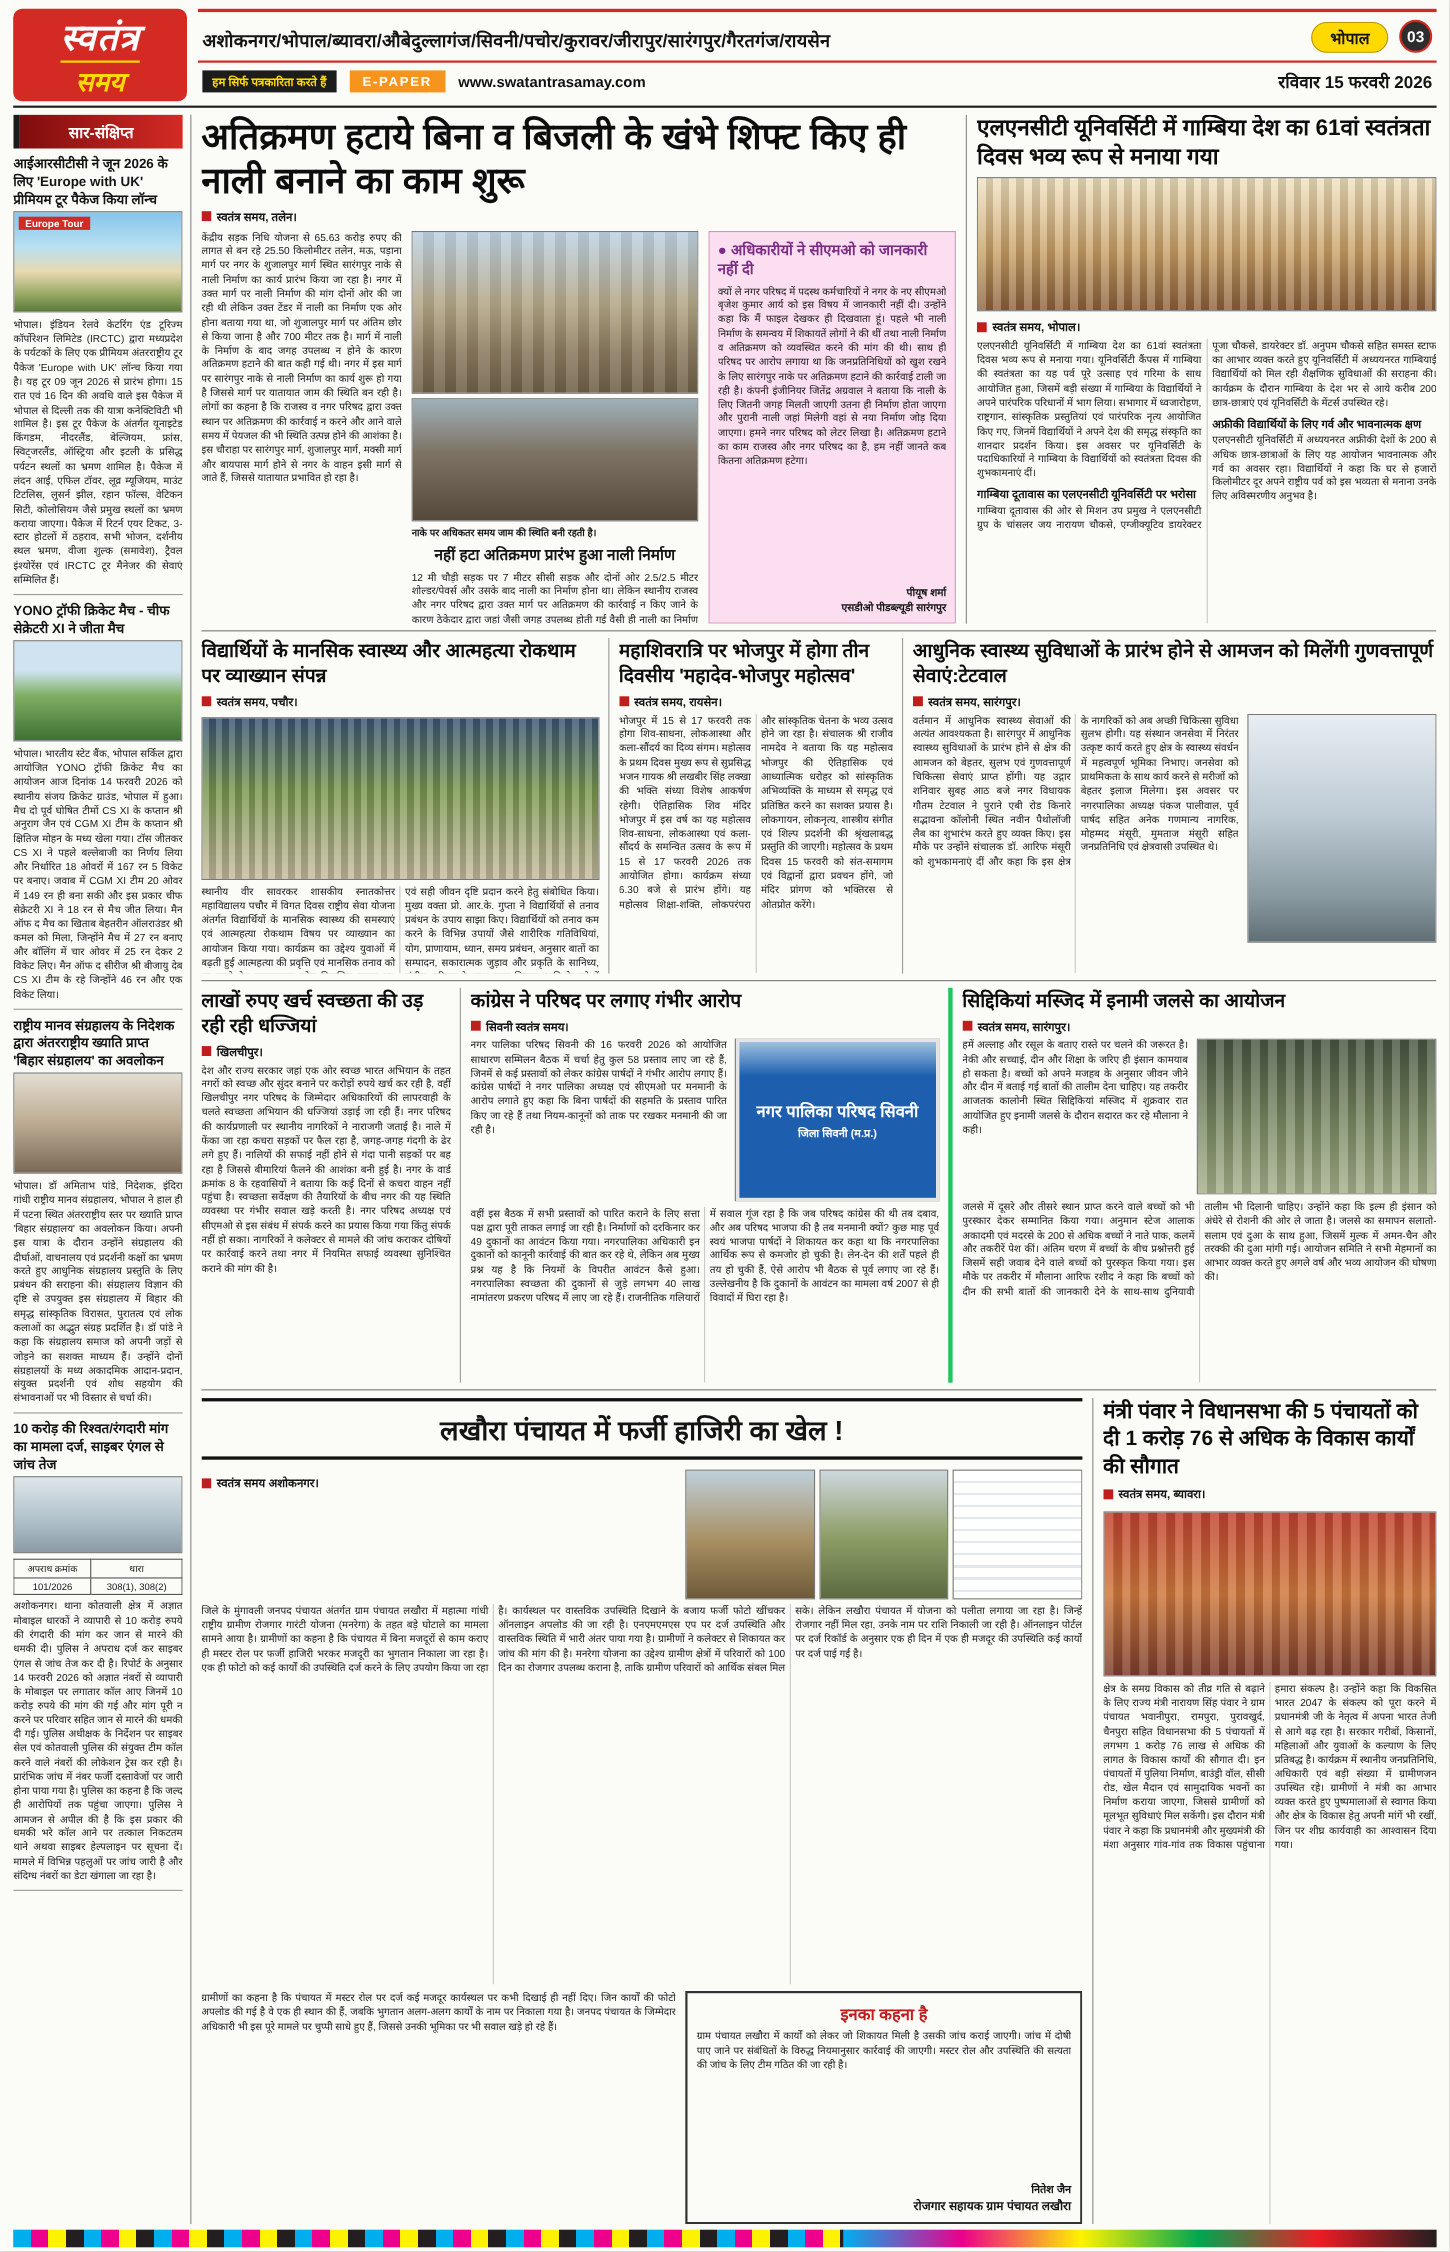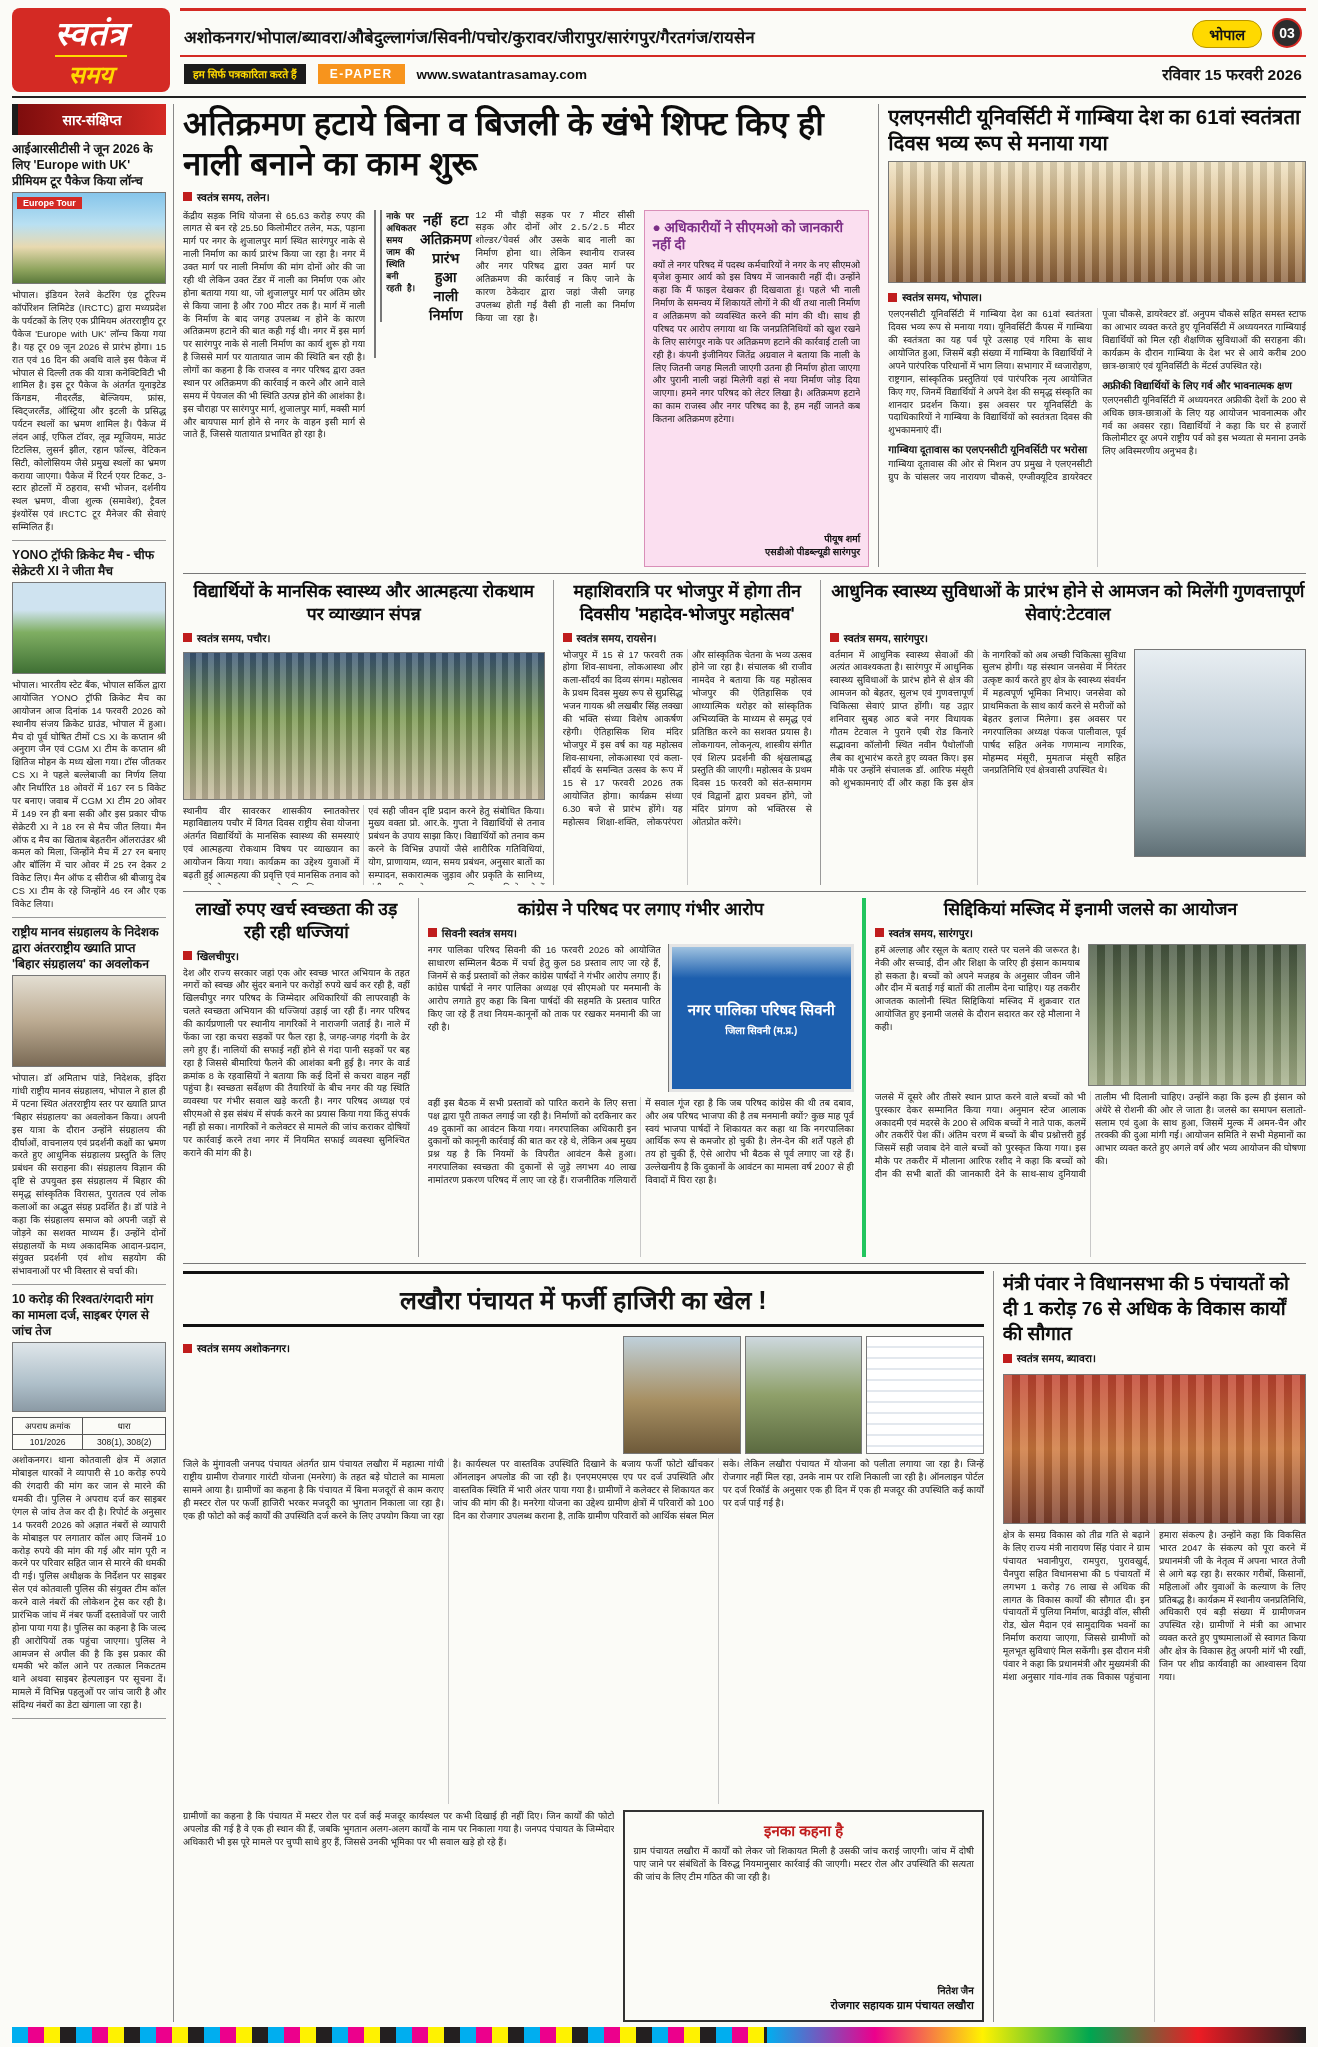--- a/index.html
+++ b/index.html
@@ -51,42 +51,42 @@
   .ph-museum { background:linear-gradient(180deg,#e3ded2 0%,#bcab92 50%,#7a6a55 100%); }
   .ph-building { background:linear-gradient(180deg,#dfe6ea 0%,#aebfc9 60%,#8b9aa5 100%); height:70px; }
 
   
   .main { flex:1; display:flex; flex-direction:column; overflow:hidden; }
   .rowA { display:flex; gap:9px; height:470px; border-bottom:1.5px solid #777; padding-bottom:6px; overflow:hidden; }
   .art-main { flex:0 0 62%; border-right:1.5px solid #888; padding-right:9px; display:flex; flex-direction:column; overflow:hidden; }
   .art-main h1 { font-size:33px; line-height:1.22; font-weight:800; }
   .ma-cols { flex:1; display:flex; gap:9px; overflow:hidden; margin-top:2px; }
   .ma-col-text { flex:1.05; overflow:hidden; }
-  .ma-col-photo { flex:1.5; display:flex; flex-direction:row; gap:4px; overflow:hidden;font-family:Liberation Mono, monospace; }
+  .ma-col-photo { flex:1.5; display:flex; flex-direction:column; gap:4px; overflow:hidden; }
   .ph-road { height:148px; background:repeating-linear-gradient(90deg,rgba(255,255,255,.12) 0 10px,rgba(0,0,0,.08) 10px 20px),
              linear-gradient(180deg,#bfd3e4 0%,#b4a787 45%,#8a7a5e 75%,#6e6046 100%); }
   .ph-drain { height:112px; background:linear-gradient(180deg,#9fb0b8 0%,#7d7263 45%,#55493c 100%); }
   .caption { font-size:8.8px; font-weight:800; }
   .subhead { font-size:14px; font-weight:800; text-align:center; margin:0 0 2px; }
   .ma-col-box { flex:1.3; overflow:hidden; }
   .pinkbox { background:#fbdff0; border:1px solid #d98fb8; padding:8px; height:100%; display:flex; flex-direction:column; overflow:hidden; }
   .pinkbox h3 { color:#7b2d86; font-size:13.5px; font-weight:800; line-height:1.3; margin-bottom:5px; }
   .pinkbox .bt { flex:1; overflow:hidden; }
   .sign { text-align:right; font-weight:800; font-size:9.5px; margin-top:5px; white-space:pre-line; }
 
   .art-lnct { flex:1; display:flex; flex-direction:column; overflow:hidden; }
   .art-lnct h2 { font-size:20.5px; font-weight:800; line-height:1.28; }
   .ph-lnct { height:122px; margin:5px 0 2px; background:repeating-linear-gradient(90deg,rgba(255,255,255,.2) 0 7px,rgba(0,0,0,.12) 7px 14px),
              linear-gradient(180deg,#f0e2c0 0%,#c9a066 55%,#8a5f3a 100%); }
   .lnct-body { flex:1; column-count:2; column-gap:10px; column-rule:1px solid #c8c8c8; overflow:hidden; }
   .lnct-sub { font-weight:800; font-size:10.3px; margin:5px 0 2px; }
 
   .rowB { display:flex; gap:9px; height:318px; border-bottom:1.5px solid #777; padding:6px 0; overflow:hidden; }
   .artB { display:flex; flex-direction:column; overflow:hidden; }
-  .artB h2 { font-size:17.5px; font-weight:800; line-height:1.3;text-align:center; }
+  .artB h2 { font-size:17.5px; font-weight:800; line-height:1.3; }
   .b1 { flex:0 0 33%; border-right:1px solid #999; padding-right:8px; }
   .b2 { flex:0 0 23%; border-right:1px solid #999; padding-right:8px; }
   .b3 { flex:1; }
   .ph-audit { height:148px; margin:3px 0 5px; background:repeating-linear-gradient(90deg,rgba(255,255,255,.15) 0 6px,rgba(0,0,0,.15) 6px 12px),
               linear-gradient(180deg,#3c5878 0%,#7c9a52 45%,#c9bda2 100%); }
   .b3-flex { display:flex; gap:8px; flex:1; overflow:hidden; }
   .ph-health { flex:0 0 172px; height:208px; background:linear-gradient(180deg,#e8eef2 0%,#bccad4 45%,#88999f 80%,#5f6f75 100%); }
   .fill { flex:1; overflow:hidden; }
 
   .rowC { display:flex; gap:9px; height:372px; border-bottom:1.5px solid #777; padding:6px 0; overflow:hidden; }

